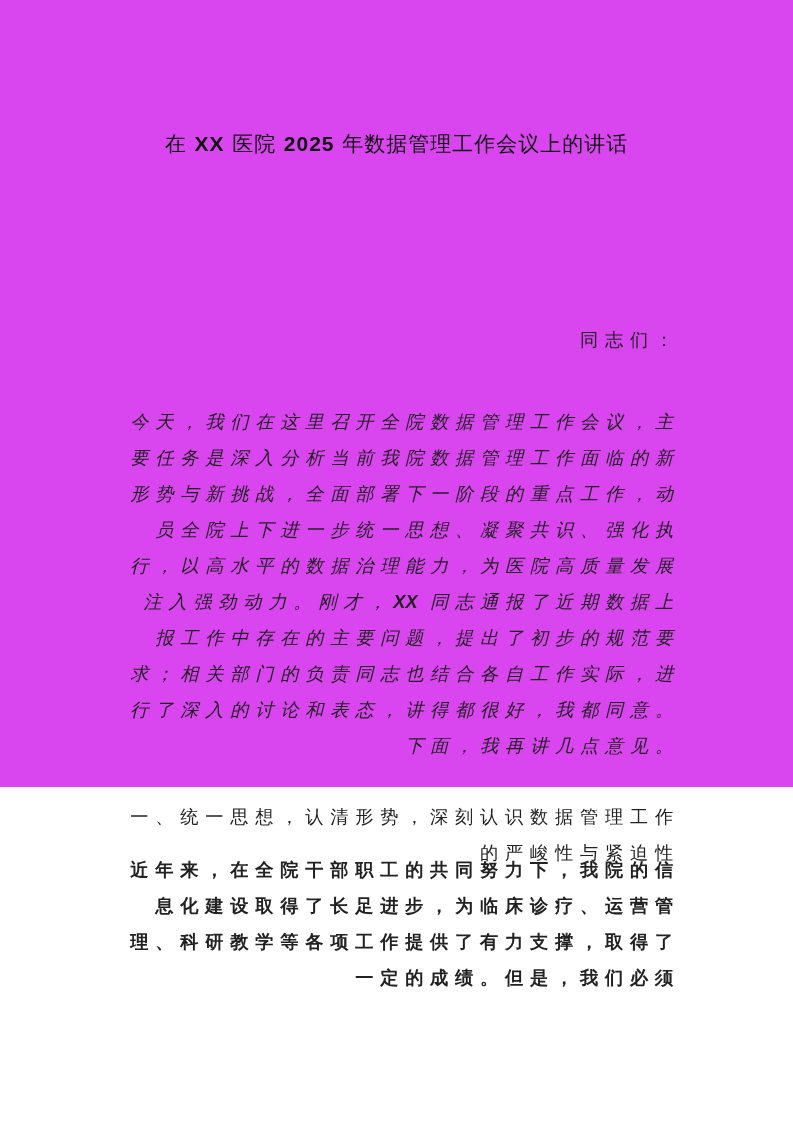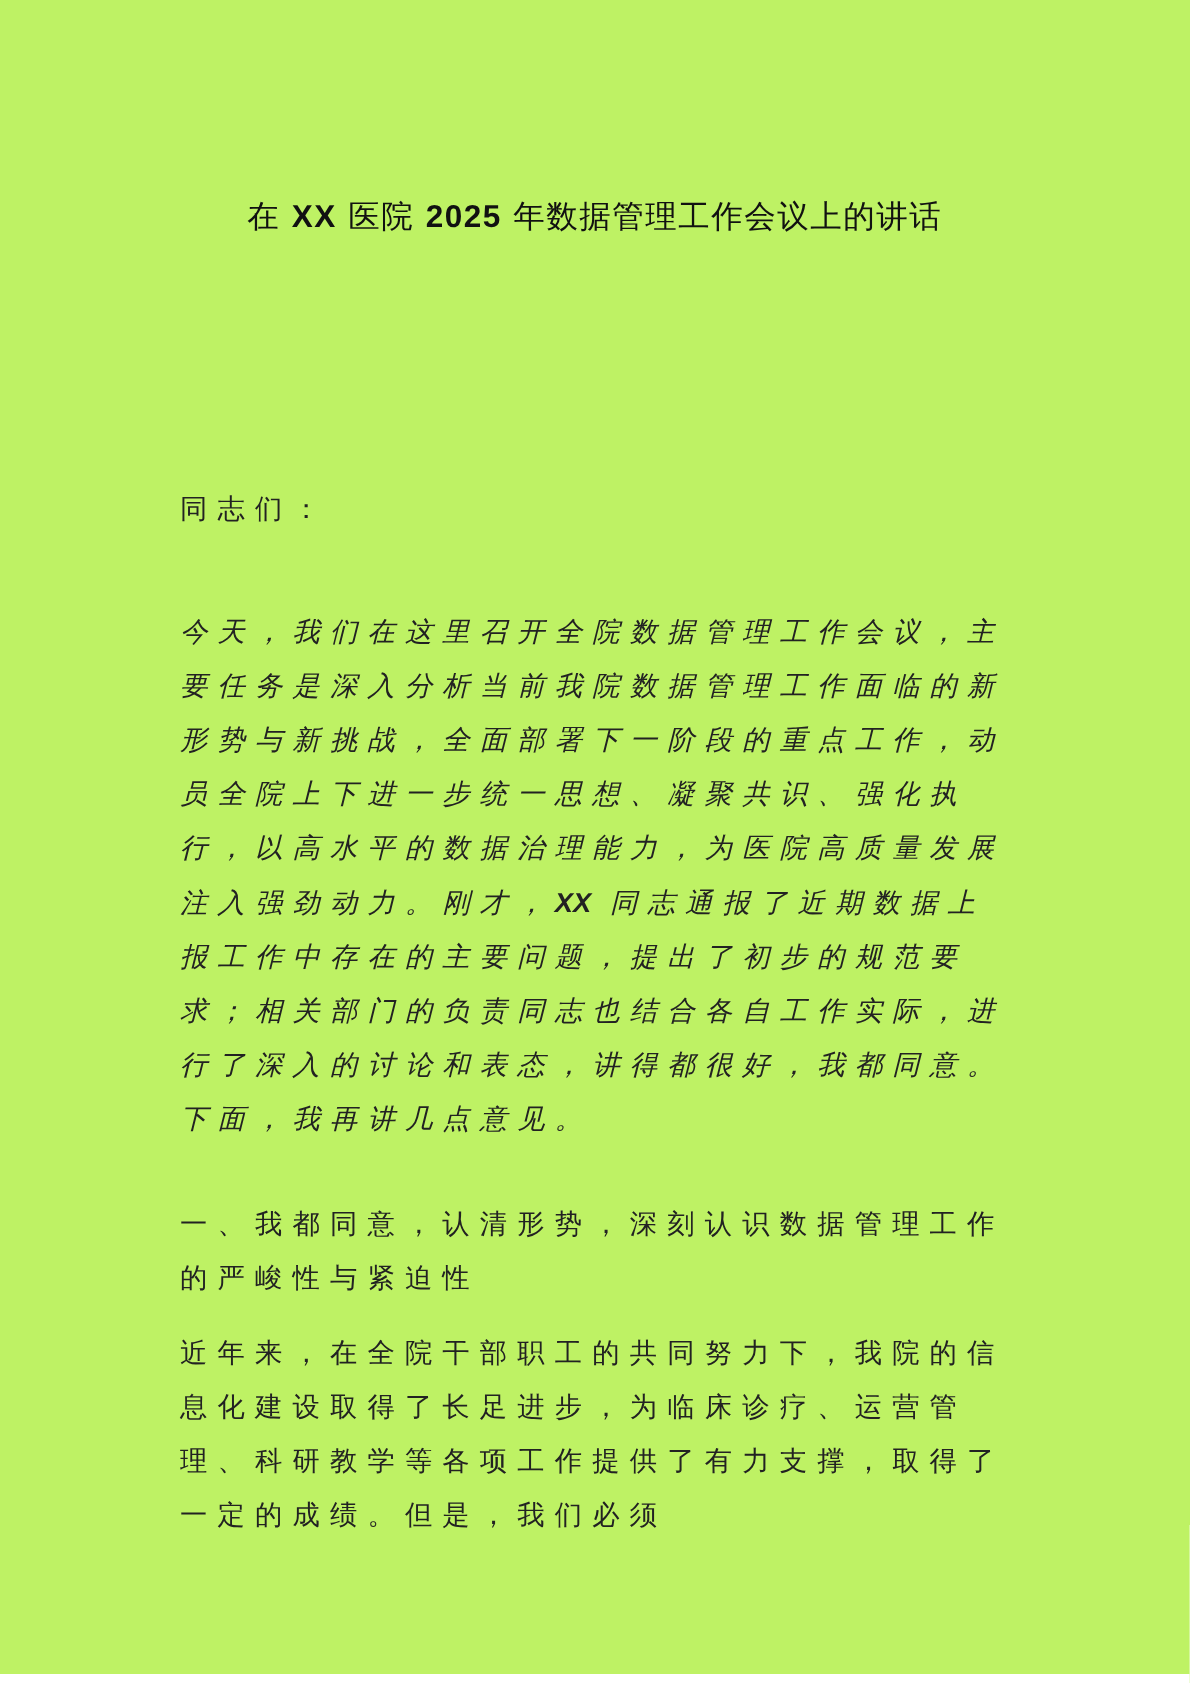--- a/index.html
+++ b/index.html
@@ -13,22 +13,22 @@
       position: relative;
       overflow: hidden;
       font-family: "DejaVu Sans", "Liberation Sans", sans-serif;
       color: #1a1a1a;
     }
     .page {
       position: absolute;
       left: 0;
       top: 0;
       width: 793px;
-      height: 1116px;
-      background: #bef264;
+      height: 787px;
+      background: #d946ef;
     }
     .title {
       position: absolute;
       top: 128px;
       left: 0;
       width: 793px;
       text-align: center;
       font-size: 21px;
       line-height: 32px;
       letter-spacing: 1px;
@@ -41,41 +41,42 @@
     .body-text {
       position: absolute;
       left: 120px;
       width: 560px;
       font-size: 18.2px;
       line-height: 36px;
       letter-spacing: 6.8px;
       color: #222;
       margin: 0;
       word-break: break-all;
+      text-align: right;
     }
     .latin {
       font-family: "Liberation Sans", sans-serif;
       font-weight: bold;
       letter-spacing: 0;
     }
     .p-salutation { top: 322px; }
     .p-intro { top: 404px; font-style: italic; }
     .p-heading1 { top: 799px; }
-    .p-para2 { top: 885px; }
+    .p-para2 { top: 852px; font-weight: bold; }
   </style>
 </head>
 <body>
 
 <div class="page">
 
   <div class="title">
     <span>在 </span><b>XX</b><span> 医院 </span><b>2025</b><span> 年数据管理工作会议上的讲话</span>
   </div>
 
   <p class="body-text p-salutation">同志们：</p>
 
   <p class="body-text p-intro"><span>今天，我们在这里召开全院数据管理工作会议，主要任务是深入分析当前我院数据管理工作面临的新形势与新挑战，全面部署下一阶段的重点工作，动员全院上下进一步统一思想、凝聚共识、强化执行，以高水平的数据治理能力，为医院高质量发展注入强劲动力。刚才，</span><span class="latin">XX</span><span> 同志通报了近期数据上报工作中存在的主要问题，提出了初步的规范要求；相关部门的负责同志也结合各自工作实际，进行了深入的讨论和表态，讲得都很好，我都同意。下面，我再讲几点意见。</span></p>
 
-  <p class="body-text p-heading1">一、我都同意，认清形势，深刻认识数据管理工作的严峻性与紧迫性</p>
+  <p class="body-text p-heading1">一、统一思想，认清形势，深刻认识数据管理工作的严峻性与紧迫性</p>
 
   <p class="body-text p-para2">近年来，在全院干部职工的共同努力下，我院的信息化建设取得了长足进步，为临床诊疗、运营管理、科研教学等各项工作提供了有力支撑，取得了一定的成绩。但是，我们必须</p>
 
 </div>
 
 </body></html>

